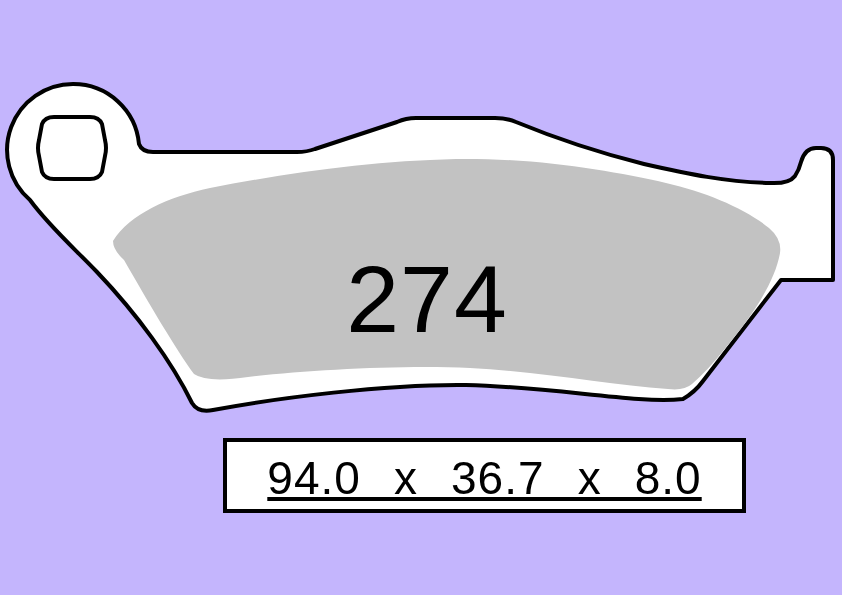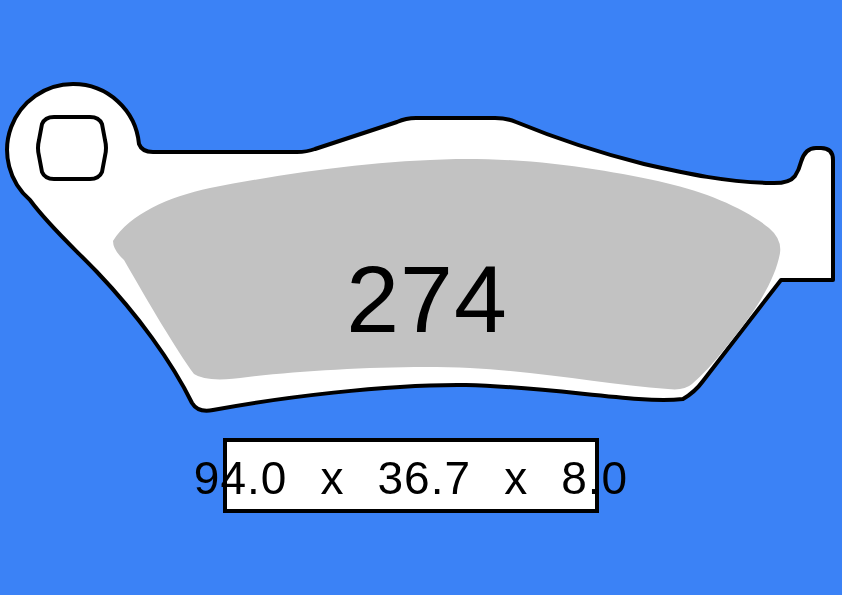--- a/index.html
+++ b/index.html
@@ -4,21 +4,21 @@
 <style>
   html, body {
     margin: 0;
     padding: 0;
     background: #ffffff;
   }
   .stage {
     position: relative;
     width: 842px;
     height: 595px;
-    background: #3b82f6;
+    background: #c4b5fd;
     overflow: hidden;
     font-family: "Liberation Sans", sans-serif;
   }
   .diagram-svg {
     position: absolute;
     left: 0;
     top: 0;
     width: 842px;
     height: 595px;
     display: block;
@@ -26,28 +26,29 @@
   .pad-number {
     font-family: "Liberation Sans", sans-serif;
     font-size: 95px;
     font-weight: 400;
     letter-spacing: 1px;
   }
   .dim-box {
     position: absolute;
     left: 223px;
     top: 438px;
-    width: 376px;
+    width: 523px;
     height: 75px;
     box-sizing: border-box;
     border: 4px solid #000000;
     background: #ffffff;
     display: flex;
     align-items: center;
     justify-content: center;
+    text-decoration: underline;
   }
   .dim-text {
     font-family: "Liberation Sans", sans-serif;
     font-size: 46px;
     font-weight: 400;
     color: #000000;
     word-spacing: 0.42em;
     letter-spacing: 1px;
     white-space: nowrap;
     padding-top: 4px;

